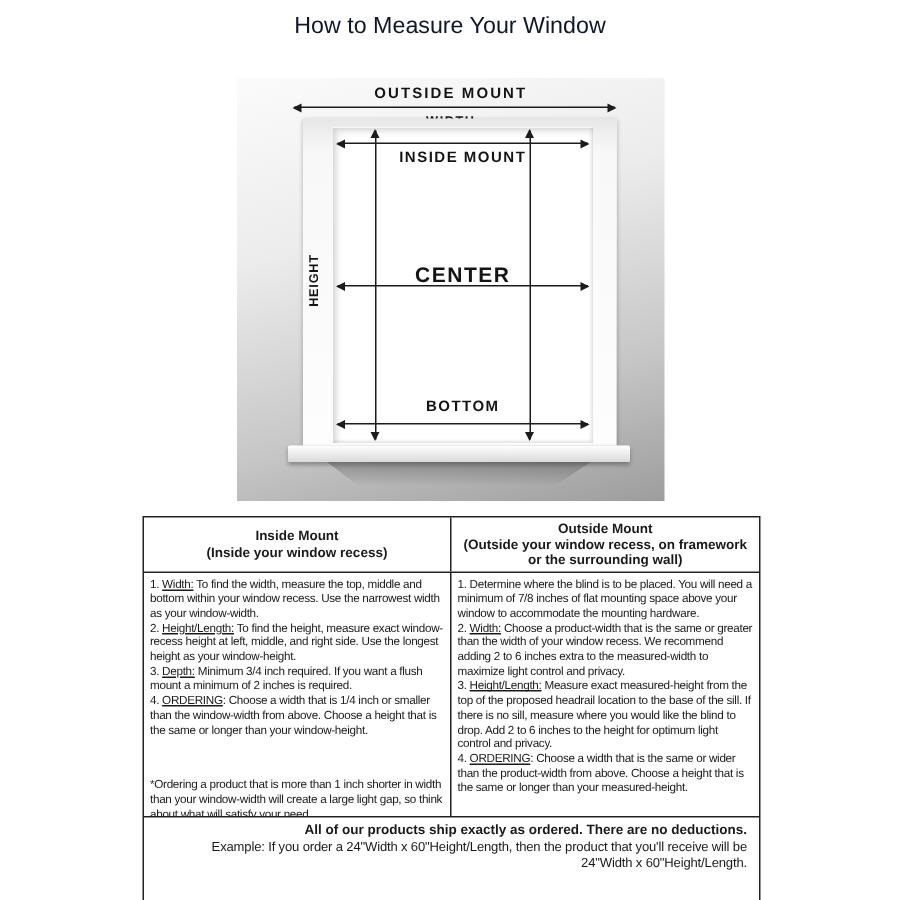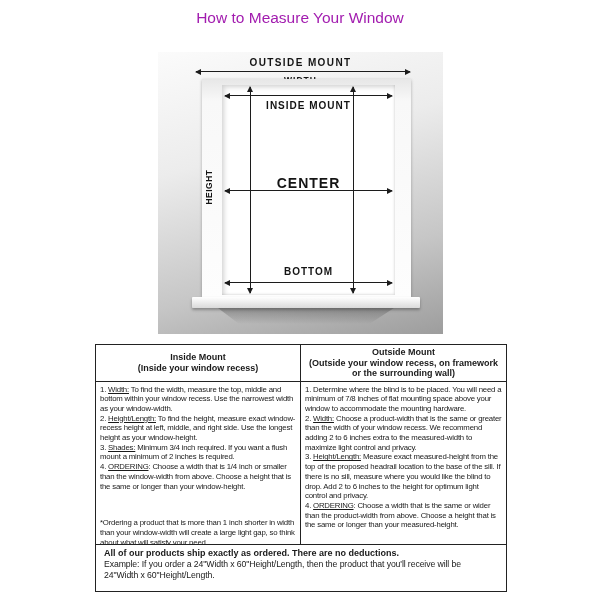--- a/index.html
+++ b/index.html
@@ -2,21 +2,21 @@
 <html><head>
 <meta charset="utf-8">
 <style>
   html,body { margin:0; padding:0; background:#ffffff; }
   .page {
     position:relative; width:600px; height:600px; background:#ffffff;
     font-family:"Liberation Sans", sans-serif; color:#1a1a1a; overflow:hidden;
   }
   
   .title { position:absolute; top:8px; left:0; width:100%; text-align:center;
-           font-size:15.5px; line-height:19.5px; color:#a21caf; }
+           font-size:15.5px; line-height:19.5px; color:#0f172a; }
   
   .photo { position:absolute; left:158px; top:52px; width:285px; height:282px;
            background:linear-gradient(165deg,#fbfbfb 0%,#ececec 35%,#c6c6c6 72%,#9d9d9d 100%);
            overflow:hidden; }
   .frame { position:absolute; left:44px; top:27px; width:209px; height:218px;
            background:linear-gradient(180deg,#e7e7e7 0%,#f8f8f8 10%,#fdfdfd 100%);
            box-shadow:0 1px 3px rgba(0,0,0,0.28); }
   .recess { position:absolute; left:64px; top:33px; width:173px; height:210px;
             background:#ffffff;
             box-shadow:inset 2px 2px 5px rgba(0,0,0,0.18), inset -1px -1px 2px rgba(0,0,0,0.08); }
@@ -59,21 +59,21 @@
            text-align:center; font-weight:bold; font-size:9px; line-height:10.5px; padding:2px 6px;
            box-sizing:border-box; }
   .bcell { height:162px; padding:3px 4px; box-sizing:border-box; font-size:7.8px;
            line-height:9.7px; letter-spacing:-0.2px; overflow:hidden; }
   .cdiv { border-right:1px solid #222; }
   .rsep { border-bottom:1px solid #222; }
   .item { margin:0; }
   .note { margin:27px 0 0 0; }
   .u { text-decoration:underline; }
   .b { font-weight:normal; }
-  .tfoot { padding:3px 8px 10px 8px; text-align:left; box-sizing:border-box; }
+  .tfoot { padding:3px 8px 20px 8px; text-align:right; box-sizing:border-box; }
   .tfoot .fbold { font-weight:bold; font-size:9px; line-height:11px; }
   .tfoot .fline { font-size:8.7px; line-height:11px; letter-spacing:-0.1px; }
 </style>
 </head>
 <body>
 
 <div class="page">
 
   <div class="title">
     <div>How to Measure Your Window</div>
@@ -116,21 +116,21 @@
       <div class="hcell">
         <div>Outside Mount</div>
         <div>(Outside your window recess, on framework or the surrounding wall)</div>
       </div>
     </div>
 
     <div class="trow rsep">
       <div class="bcell cdiv">
         <p class="item"><span>1. </span><span class="u">Width:</span><span> To find the width, measure the top, middle and bottom within your window recess. Use the narrowest width as your window-width.</span></p>
         <p class="item"><span>2. </span><span class="u">Height/Length:</span><span> To find the height, measure exact window-recess height at left, middle, and right side. Use the longest height as your window-height.</span></p>
-        <p class="item"><span>3. </span><span class="u">Shades:</span><span> Minimum 3/4 inch required. If you want a flush mount a minimum of 2 inches is required.</span></p>
+        <p class="item"><span>3. </span><span class="u">Depth:</span><span> Minimum 3/4 inch required. If you want a flush mount a minimum of 2 inches is required.</span></p>
         <p class="item"><span>4. </span><span class="u b">ORDERING</span><span>: Choose a width that is 1/4 inch or smaller than the window-width from above. Choose a height that is the same or longer than your window-height.</span></p>
         <p class="note">*Ordering a product that is more than 1 inch shorter in width than your window-width will create a large light gap, so think about what will satisfy your need.</p>
       </div>
       <div class="bcell">
         <p class="item"><span>1. </span><span class="u"></span><span>Determine where the blind is to be placed. You will need a minimum of 7/8 inches of flat mounting space above your window to accommodate the mounting hardware.</span></p>
         <p class="item"><span>2. </span><span class="u">Width:</span><span> Choose a product-width that is the same or greater than the width of your window recess. We recommend adding 2 to 6 inches extra to the measured-width to maximize light control and privacy.</span></p>
         <p class="item"><span>3. </span><span class="u">Height/Length:</span><span> Measure exact measured-height from the top of the proposed headrail location to the base of the sill. If there is no sill, measure where you would like the blind to drop. Add 2 to 6 inches to the height for optimum light control and privacy.</span></p>
         <p class="item"><span>4. </span><span class="u b">ORDERING</span><span>: Choose a width that is the same or wider than the product-width from above. Choose a height that is the same or longer than your measured-height.</span></p>
       </div>
     </div>

